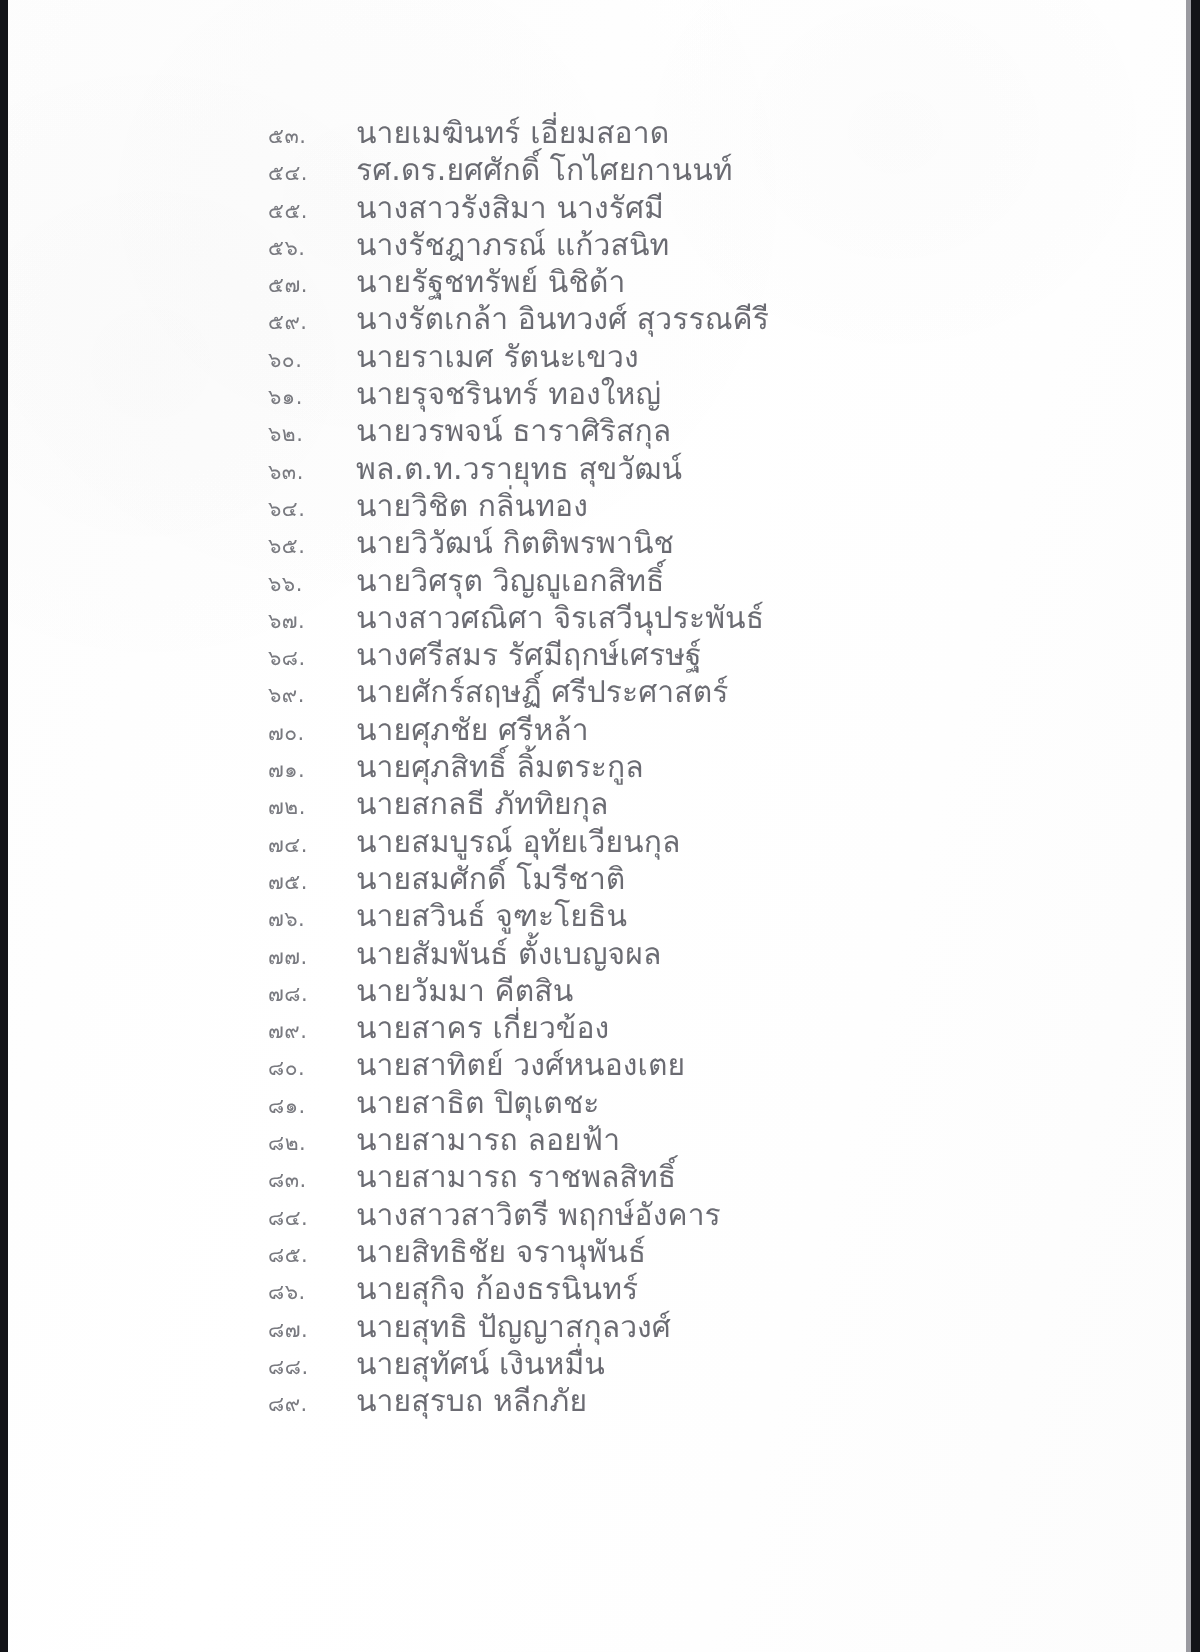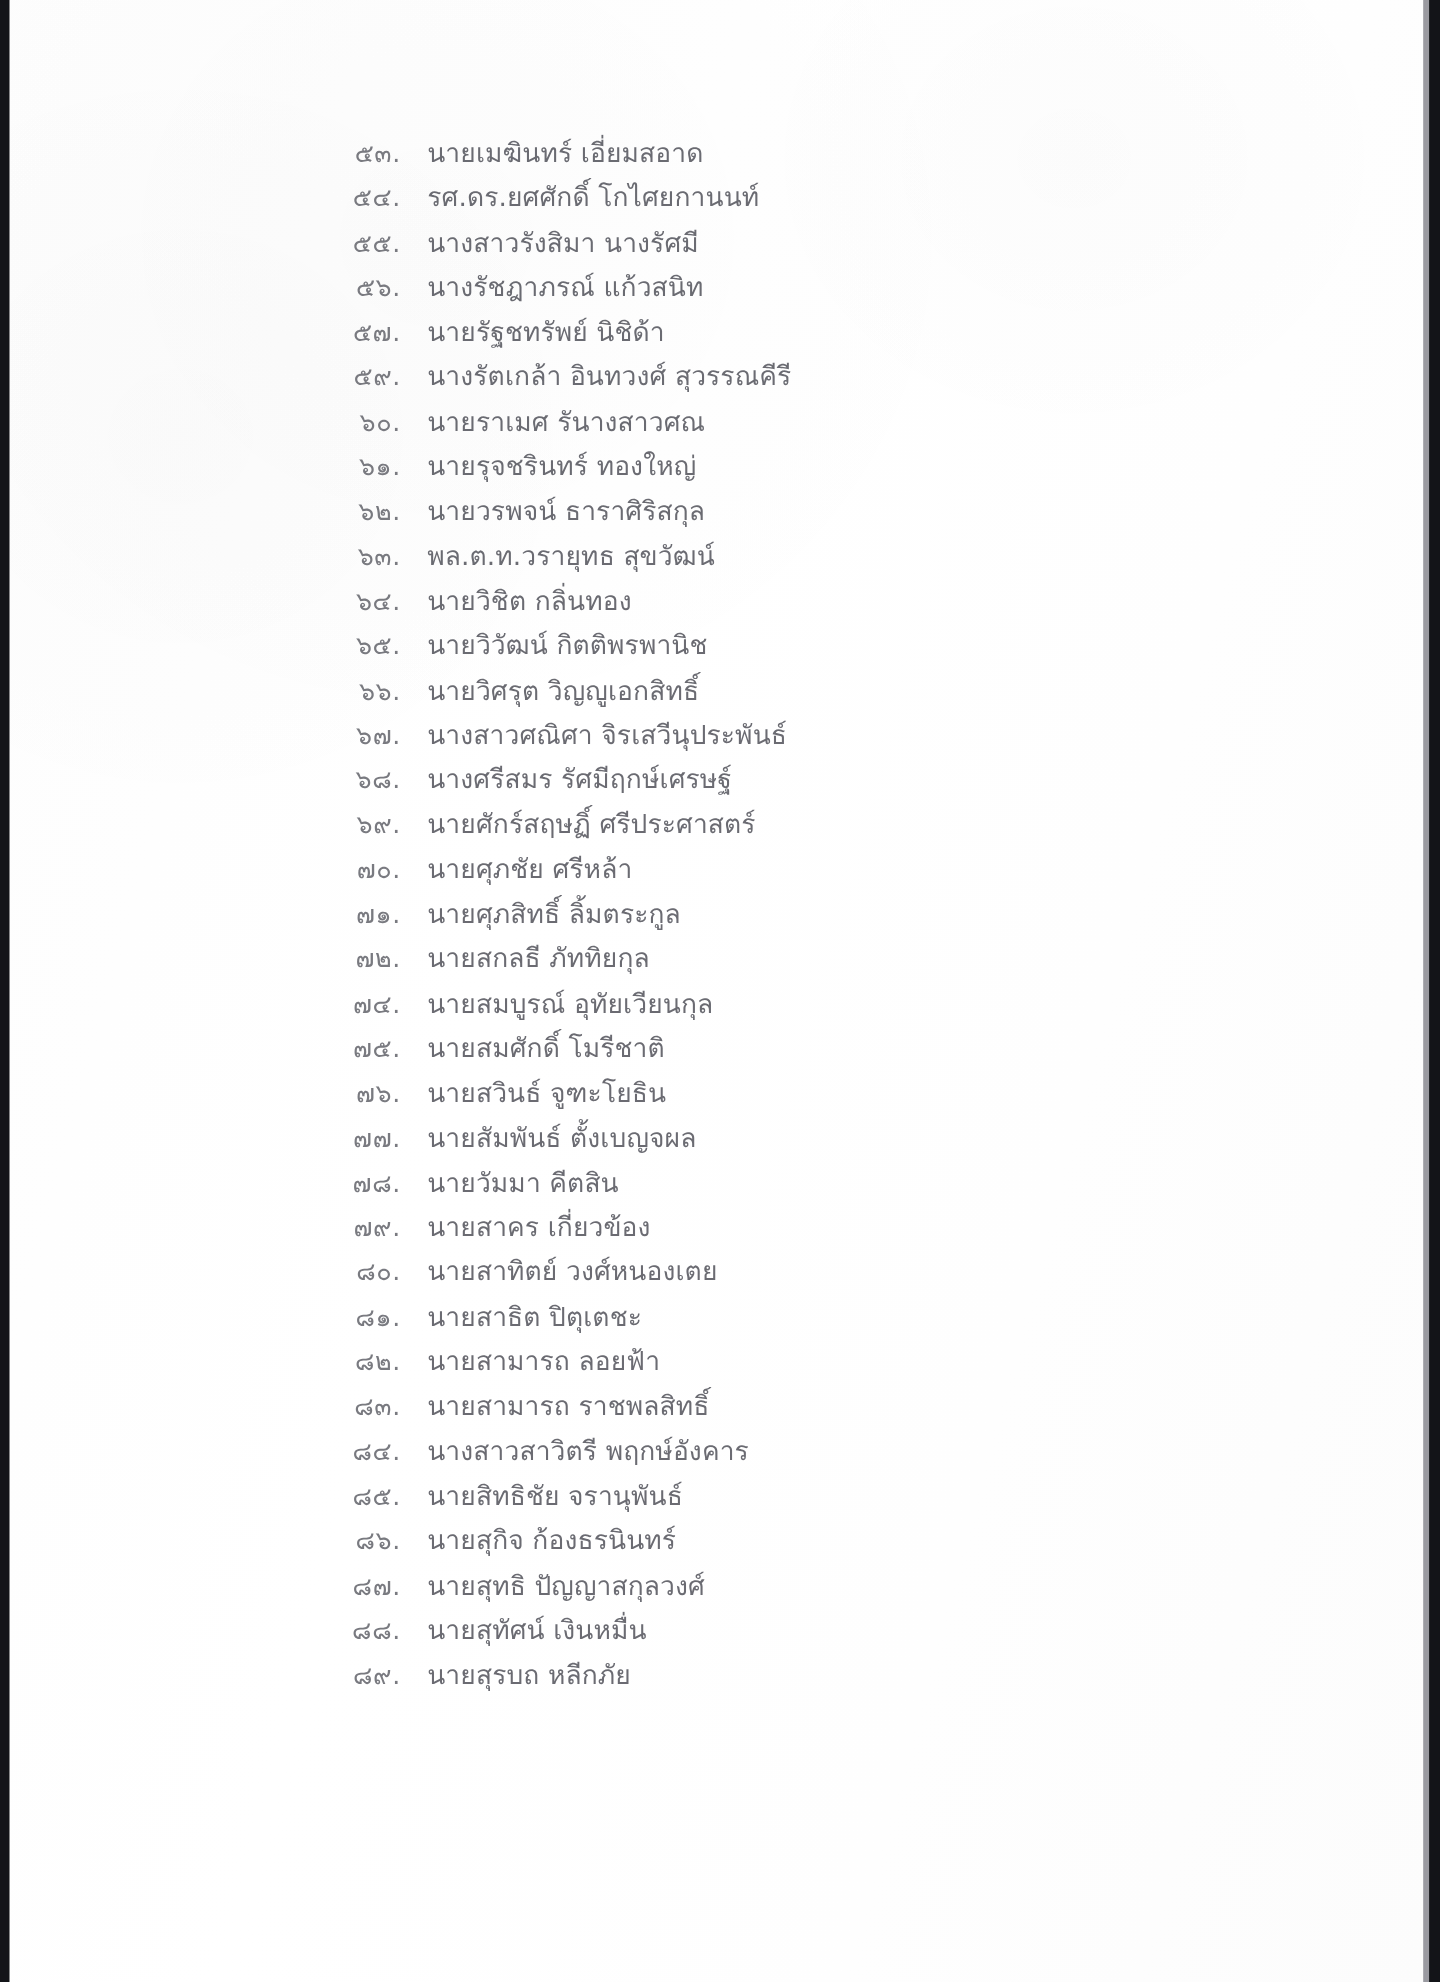--- a/index.html
+++ b/index.html
@@ -47,33 +47,32 @@
 
   .entry-row {
     display: flex;
     align-items: baseline;
     height: 37.3px;
   }
 
   .entry-number {
     width: 66px;
     flex: 0 0 66px;
-    text-align: right;
     font-family: "DejaVu Sans", "Liberation Sans", sans-serif;
     font-size: 21px;
     line-height: 1;
     color: #6e6f76;
     letter-spacing: 0.5px;
     white-space: nowrap;
   }
 
   .entry-name {
     margin-left: 22px;
     font-family: "DejaVu Sans", "Liberation Sans", sans-serif;
-    font-size: 22px;
+    font-size: 30px;
     line-height: 1;
     color: #5d5e66;
     white-space: nowrap;
     letter-spacing: 0.1px;
   }
 
   
   #list-block {
     filter: blur(0.28px) contrast(0.93) opacity(0.93);
   }
@@ -123,21 +122,21 @@
       <div class="entry-row">
         <span class="entry-number">๕๗.</span>
         <span class="entry-name">นายรัฐชทรัพย์  นิชิด้า</span>
       </div>
       <div class="entry-row">
         <span class="entry-number">๕๙.</span>
         <span class="entry-name">นางรัตเกล้า อินทวงศ์ สุวรรณคีรี</span>
       </div>
       <div class="entry-row">
         <span class="entry-number">๖๐.</span>
-        <span class="entry-name">นายราเมศ  รันางสาวศณ</span>
+        <span class="entry-name">นายราเมศ  รัตนะเขวง</span>
       </div>
       <div class="entry-row">
         <span class="entry-number">๖๑.</span>
         <span class="entry-name">นายรุจชรินทร์  ทองใหญ่</span>
       </div>
       <div class="entry-row">
         <span class="entry-number">๖๒.</span>
         <span class="entry-name">นายวรพจน์  ธาราศิริสกุล</span>
       </div>
       <div class="entry-row">

